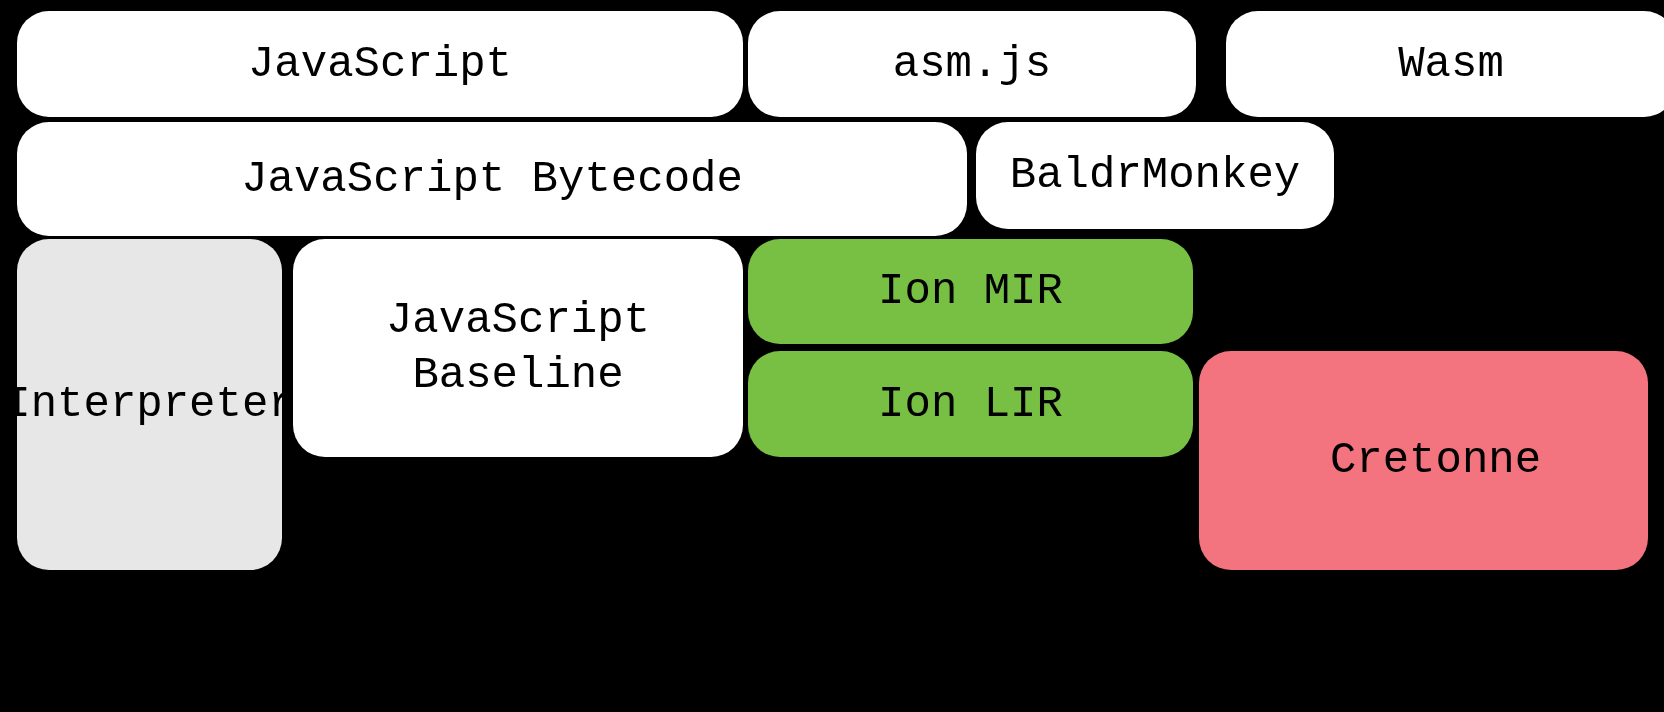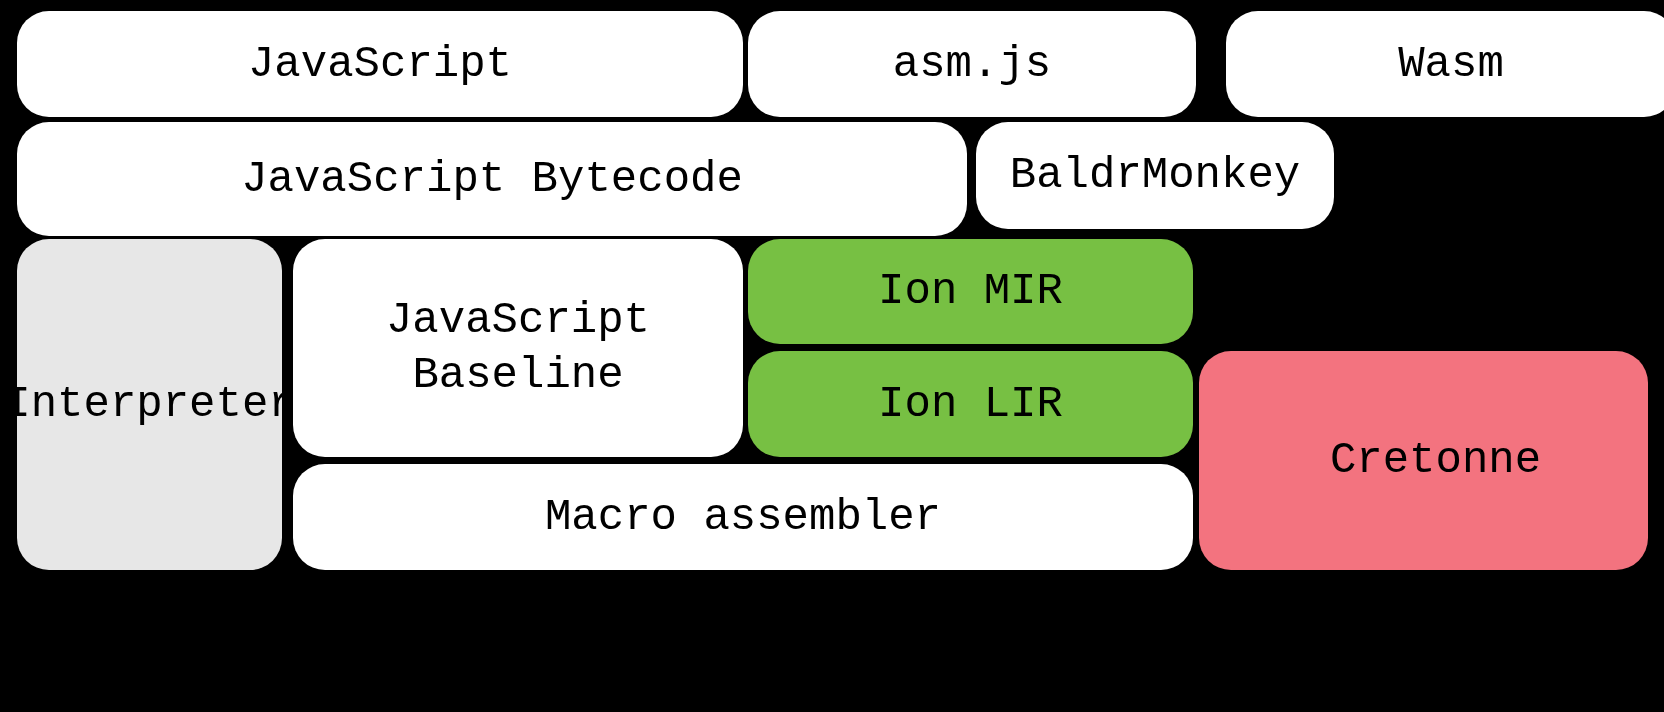--- a/index.html
+++ b/index.html
@@ -68,16 +68,15 @@
 
   <div class="box multiline" id="n-baseline">JavaScript
 Baseline</div>
 
   <div class="box green" id="n-ionmir">Ion MIR</div>
 
   <div class="box green" id="n-ionlir">Ion LIR</div>
 
   <div class="box pink" id="n-cretonne">Cretonne</div>
 
-  <div class="box" id="n-macroasm">Macro assembler</div>
 
 
 </div>
 
 </body></html>

